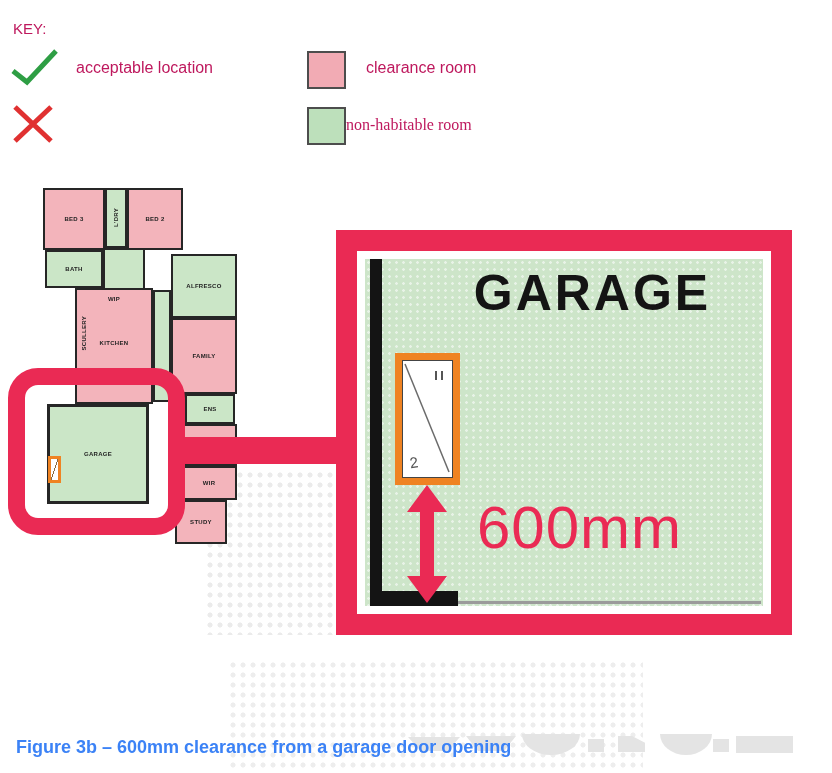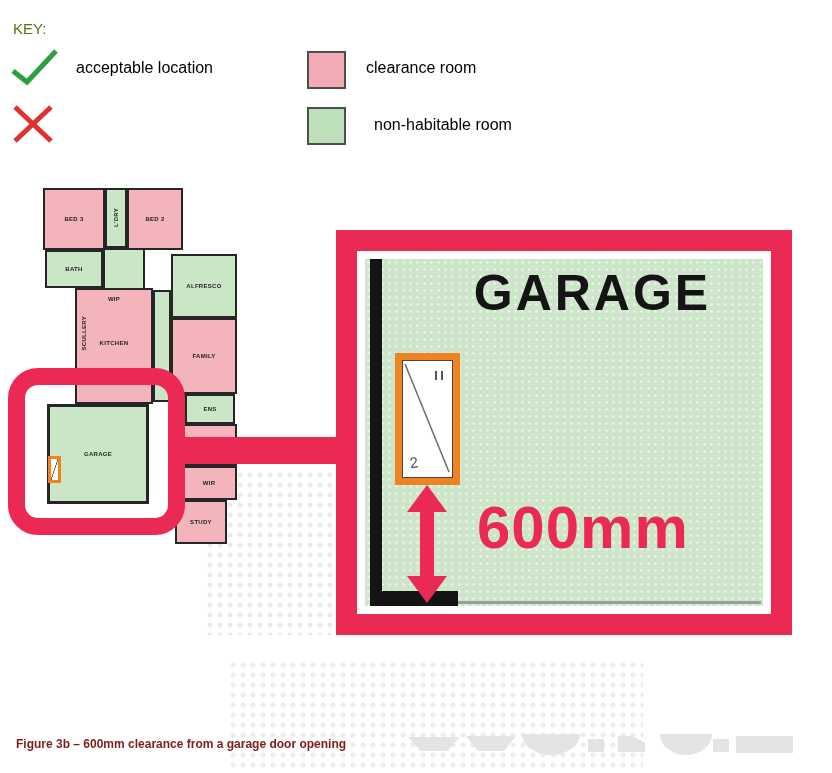--- a/index.html
+++ b/index.html
@@ -3,22 +3,22 @@
 <meta charset="utf-8">
 <style>
   html,body{margin:0;padding:0;background:#ffffff;}
   #stage{
     position:relative;width:832px;height:773px;background:#ffffff;overflow:hidden;
     font-family:"Liberation Sans", sans-serif;color:#111;
   }
   .abs{position:absolute;}
 
   
-  #key-title{left:13px;top:20px;font-size:15px;color:#4d7c0f;}
-  .key-label{font-size:16px;color:#000000;}
+  #key-title{left:13px;top:20px;font-size:15px;color:#be185d;}
+  .key-label{font-size:16px;color:#be185d;}
   .swatch{width:39px;height:38px;border:2px solid #4d4d4d;box-sizing:border-box;}
 
   
   #floorplan{left:35px;top:186px;width:215px;height:362px;z-index:1;}
   .room{position:absolute;box-sizing:border-box;border:2px solid #262626;
         display:flex;align-items:center;justify-content:center;}
   .room .lbl{font-size:6px;font-weight:700;color:#222;letter-spacing:.3px;white-space:nowrap;}
   .hab{background:#F3B4BB;}
   .nonhab{background:#CBE6C7;}
   .vert{writing-mode:vertical-rl;transform:rotate(180deg);}
@@ -40,26 +40,26 @@
   #detail-panel{position:relative;width:100%;height:100%;background:#CDE5C9;
     background-image:radial-gradient(circle, rgba(255,255,255,.55) 1px, transparent 1.6px);
     background-size:7px 7px;}
   .wall{position:absolute;background:#141414;}
   #detail-wall-v{left:5px;top:0;width:12px;height:340px;}
   #detail-wall-h{left:5px;top:332px;width:88px;height:15px;}
   #detail-room-label{left:95px;top:5px;width:265px;text-align:center;
     font-size:50px;font-weight:700;letter-spacing:3px;color:#141414;}
   #detail-door{left:30px;top:94px;width:65px;height:132px;box-sizing:border-box;
     border:7px solid #EF8322;background:#fff;box-shadow:inset 0 0 0 1px #444;}
-  #clearance-label{left:112px;top:234px;font-size:60px;font-weight:700;
+  #clearance-label{left:112px;top:234px;font-size:60px;font-weight:400;
     color:#EA2A54;letter-spacing:1px;}
   #floor-line{left:93px;top:342px;width:303px;height:3px;background:#9b9b9b;}
 
   
-  #caption{left:16px;top:737px;font-size:12px;font-weight:700;color:#7f1d1d;z-index:5;}
+  #caption{left:16px;top:737px;font-size:18px;font-weight:700;color:#3b82f6;z-index:5;}
   .halftone{background-image:radial-gradient(circle, rgba(110,110,110,.30) 2.2px, transparent 2.9px);
     background-size:10px 10px;z-index:0;}
   .wm{position:absolute;background:#e4e4e4;z-index:0;}
   .wm-u{border-radius:0 0 50% 50% / 0 0 100% 100%;}
   .wm-trap{clip-path:polygon(0 0,100% 0,76% 100%,24% 100%);}
   .wm-notch{clip-path:polygon(0 0,52% 0,100% 42%,100% 100%,0 100%);}
 </style>
 </head>
 <body>
 
@@ -73,21 +73,21 @@
   <div class="abs key-label" style="left:76px;top:59px;">acceptable location</div>
 
   <svg class="abs" style="left:10px;top:102px;" width="46" height="44" viewBox="0 0 46 44">
     <path d="M5 5 L41 39 M41 5 L5 39" fill="none" stroke="#E03131" stroke-width="5"></path>
   </svg>
 
   <div class="abs swatch" style="left:307px;top:51px;background:#F2ABB4;"></div>
   <div class="abs key-label" style="left:366px;top:59px;">clearance room</div>
 
   <div class="abs swatch" style="left:307px;top:107px;background:#BDE0BB;"></div>
-  <div class="abs key-label" style="left:374px;top:116px;">non-habitable room</div>
+  <div class="abs key-label" style="left:346px;top:116px;font-family:Liberation Serif, serif;">non-habitable room</div>
 
   <div class="abs" id="floorplan">
     <div class="room hab" style="left:8px;top:2px;width:62px;height:62px;">
       <span class="lbl">BED 3</span>
     </div>
     <div class="room nonhab" style="left:70px;top:2px;width:22px;height:60px;">
       <span class="lbl vert">L'DRY</span>
     </div>
     <div class="room hab" style="left:92px;top:2px;width:56px;height:62px;">
       <span class="lbl">BED 2</span>

